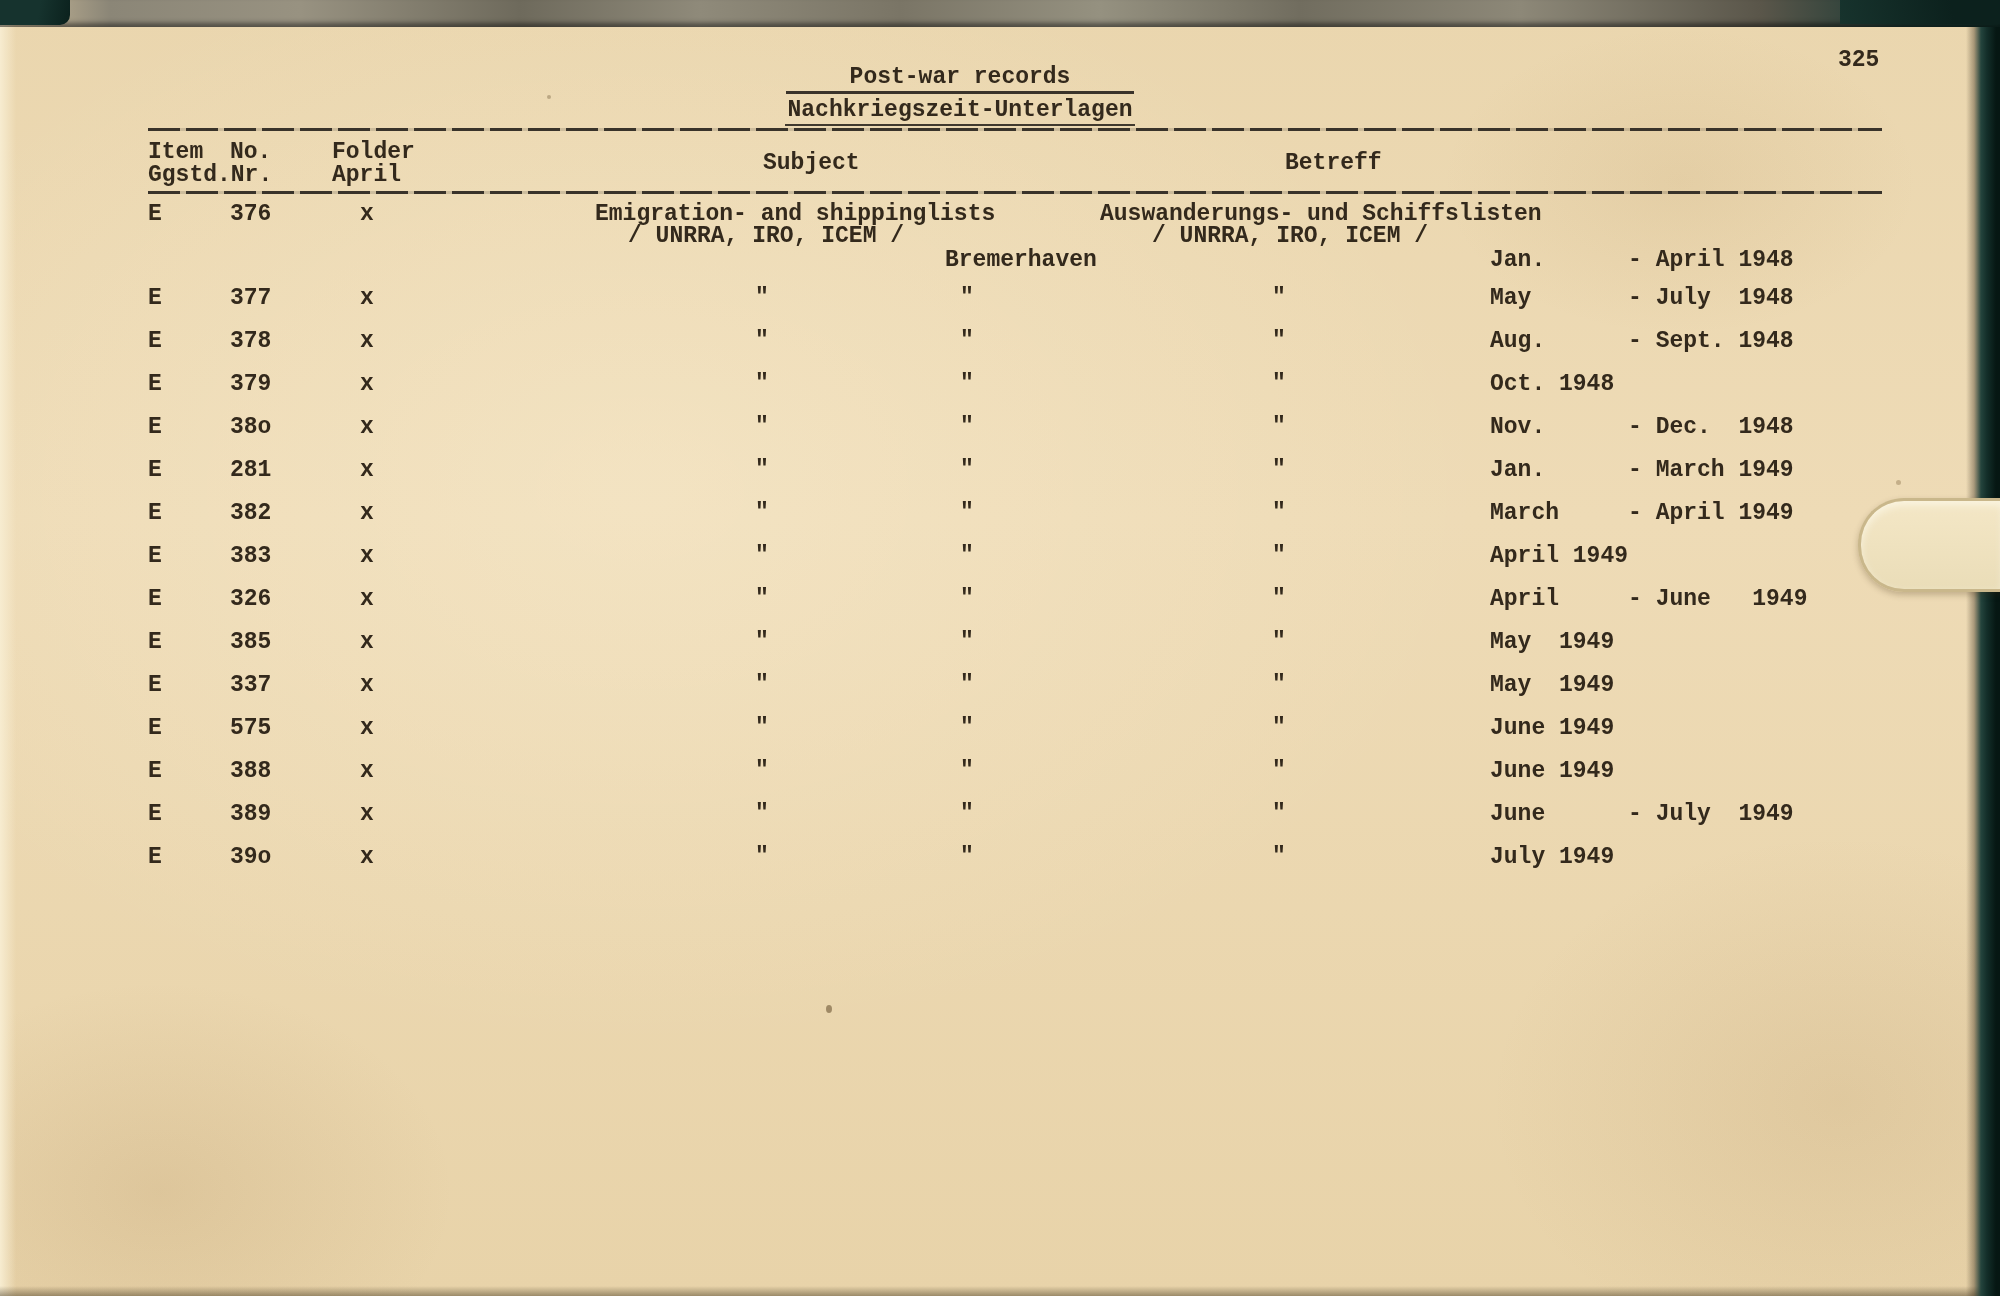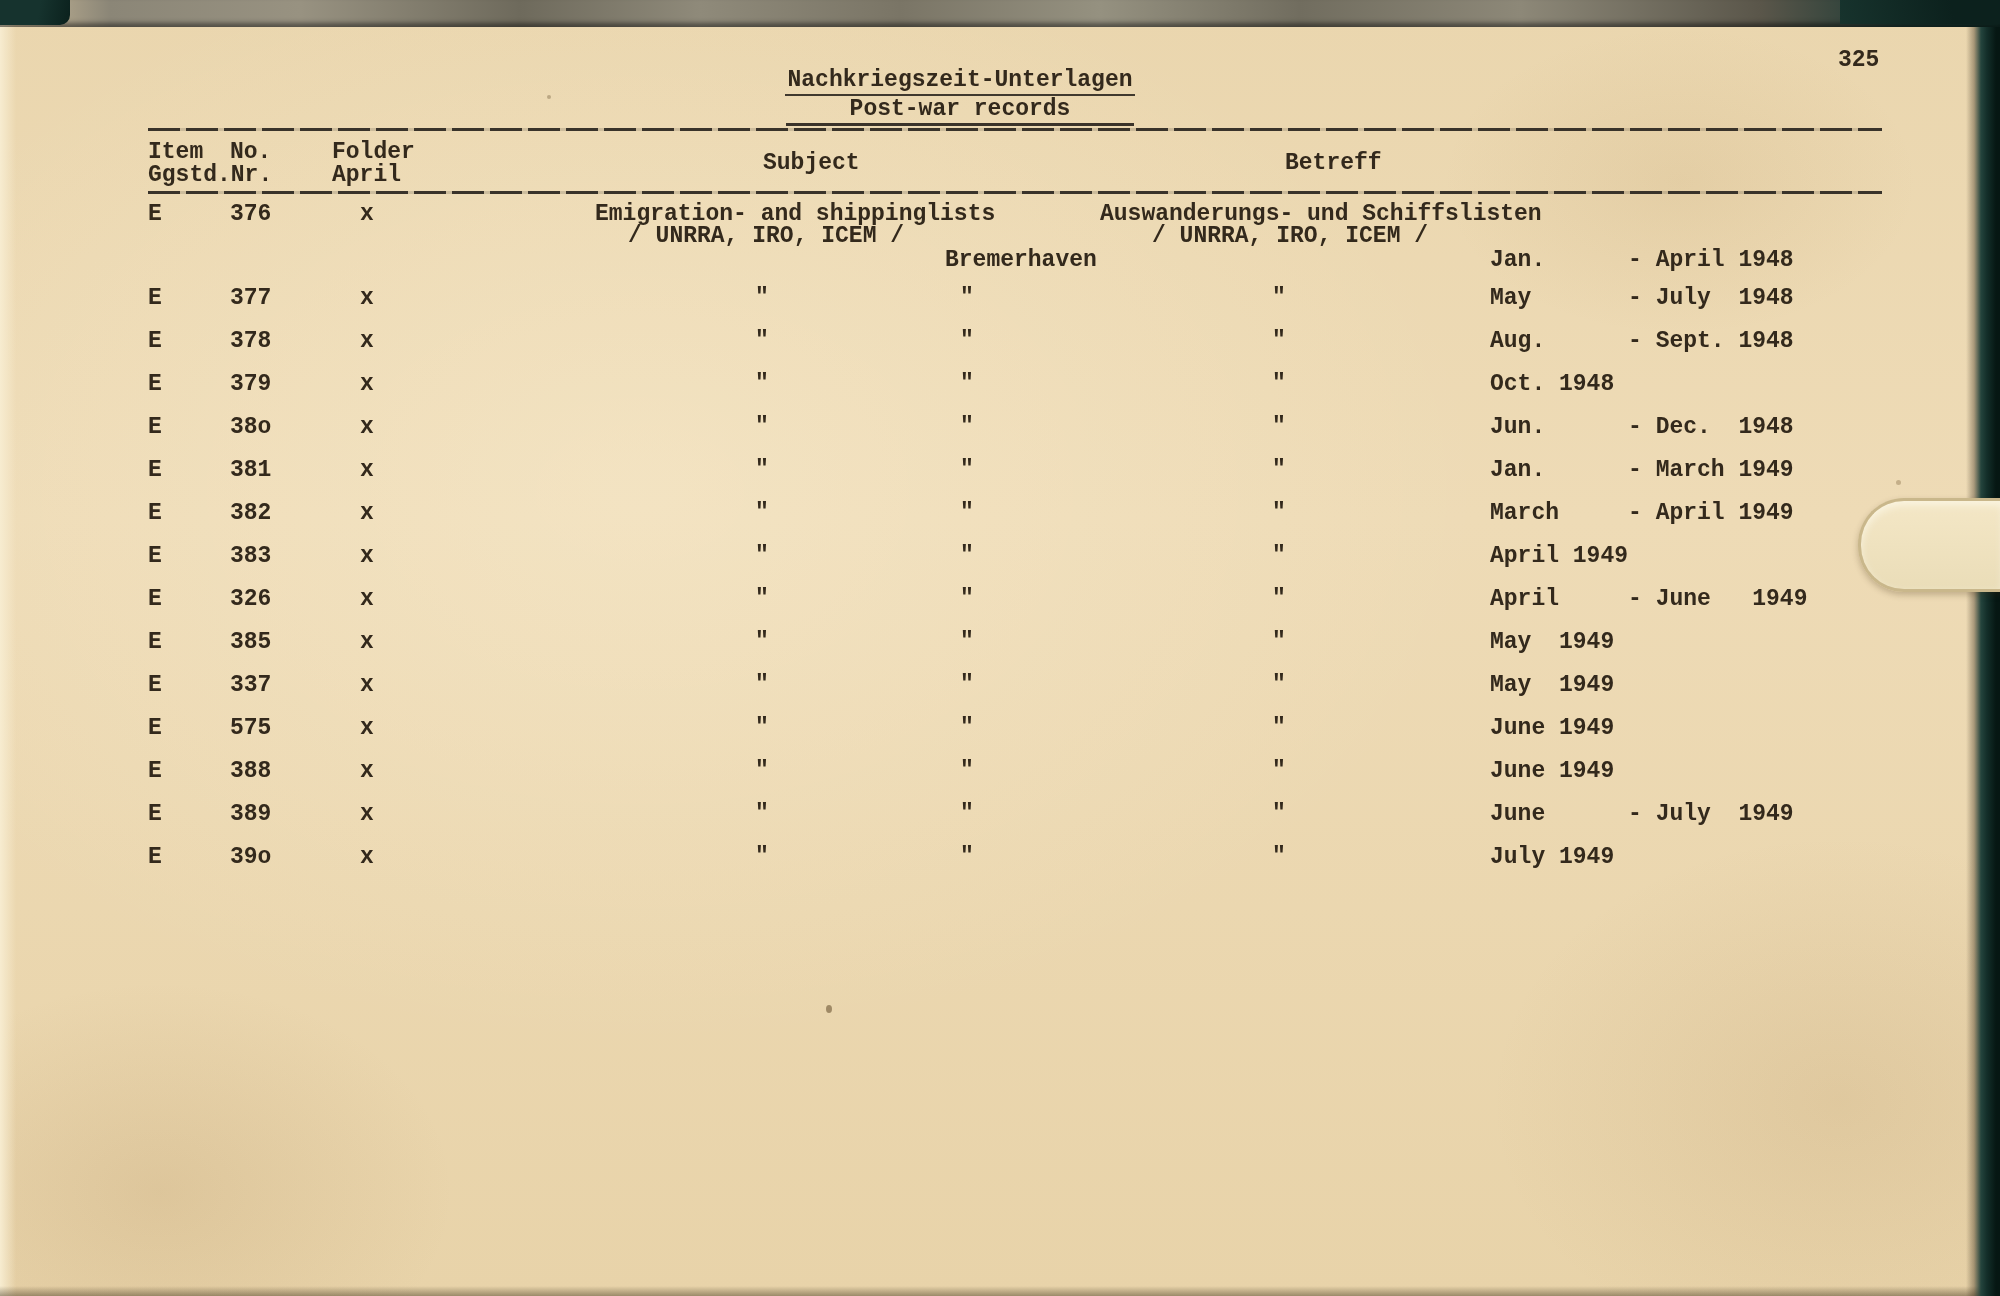--- a/index.html
+++ b/index.html
@@ -66,22 +66,22 @@
   .speck1{left:826px;top:1005px;width:6px;height:8px;}
   .speck2{left:547px;top:95px;width:4px;height:4px;background:rgba(96,74,42,0.35);}
   .speck3{left:1896px;top:480px;width:5px;height:5px;background:rgba(120,95,55,0.35);}
 </style>
 </head>
 <body>
 
 <div class="scan">
 
   <div class="title-wrap">
+    <div><span class="t2 title-line">Post-war records</span></div>
     <div><span class="t2 subtitle-line">Nachkriegszeit-Unterlagen</span></div>
-    <div><span class="t2 title-line">Post-war records</span></div>
   </div>
   <span class="t pageno">325</span>
 
   <div class="rule rule1"></div>
   <div class="rule rule2"></div>
 
   <div class="row" style="top:140px">
     <span class="t c-item">Item</span>
     <span class="t c-no">No.</span>
     <span class="t" style="left:332px">Folder</span>
@@ -139,25 +139,25 @@
         <span class="t c-betr">"</span>
         <span class="t c-date">Oct. 1948</span>
       </div>
       <div class="row" style="top: 415px;">
         <span class="t c-item">E</span>
         <span class="t c-no">38o</span>
         <span class="t c-folder">x</span>
         <span class="t c-sub">"</span>
         <span class="t c-place">"</span>
         <span class="t c-betr">"</span>
-        <span class="t c-date">Jun.      - Dec.  1948</span>
+        <span class="t c-date">Nov.      - Dec.  1948</span>
       </div>
       <div class="row" style="top: 458px;">
         <span class="t c-item">E</span>
-        <span class="t c-no">381</span>
+        <span class="t c-no">281</span>
         <span class="t c-folder">x</span>
         <span class="t c-sub">"</span>
         <span class="t c-place">"</span>
         <span class="t c-betr">"</span>
         <span class="t c-date">Jan.      - March 1949</span>
       </div>
       <div class="row" style="top: 501px;">
         <span class="t c-item">E</span>
         <span class="t c-no">382</span>
         <span class="t c-folder">x</span>

